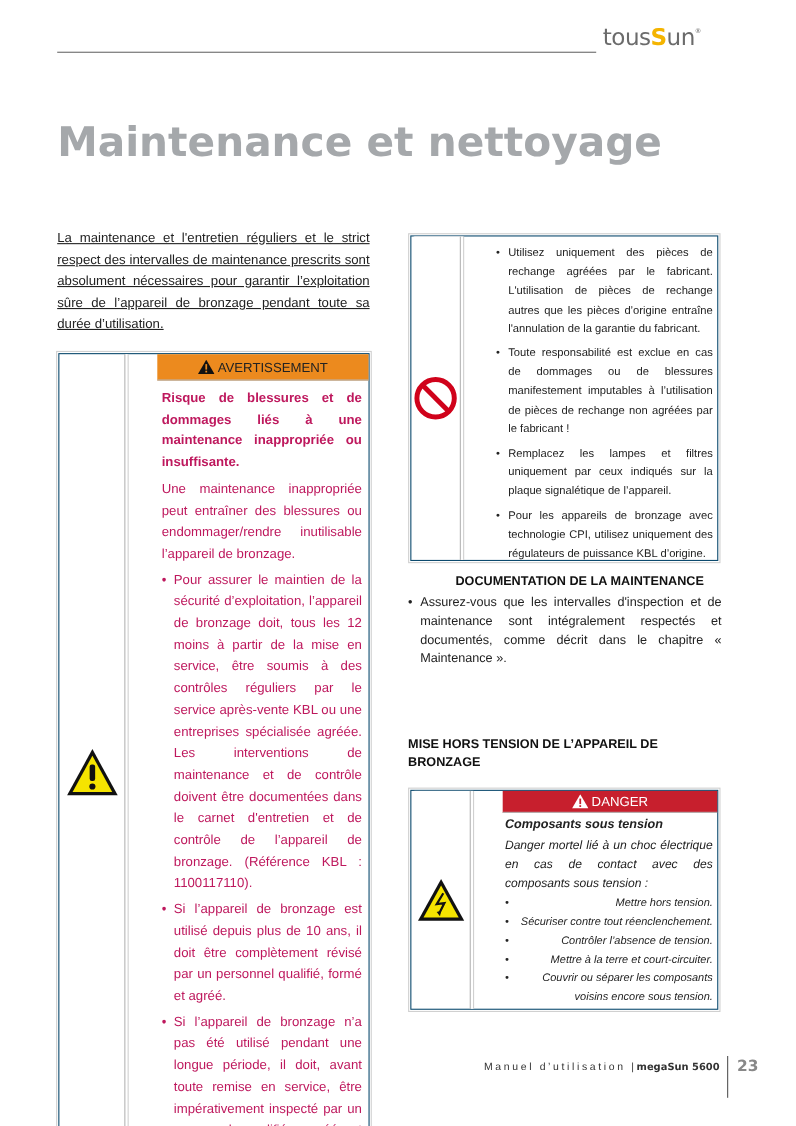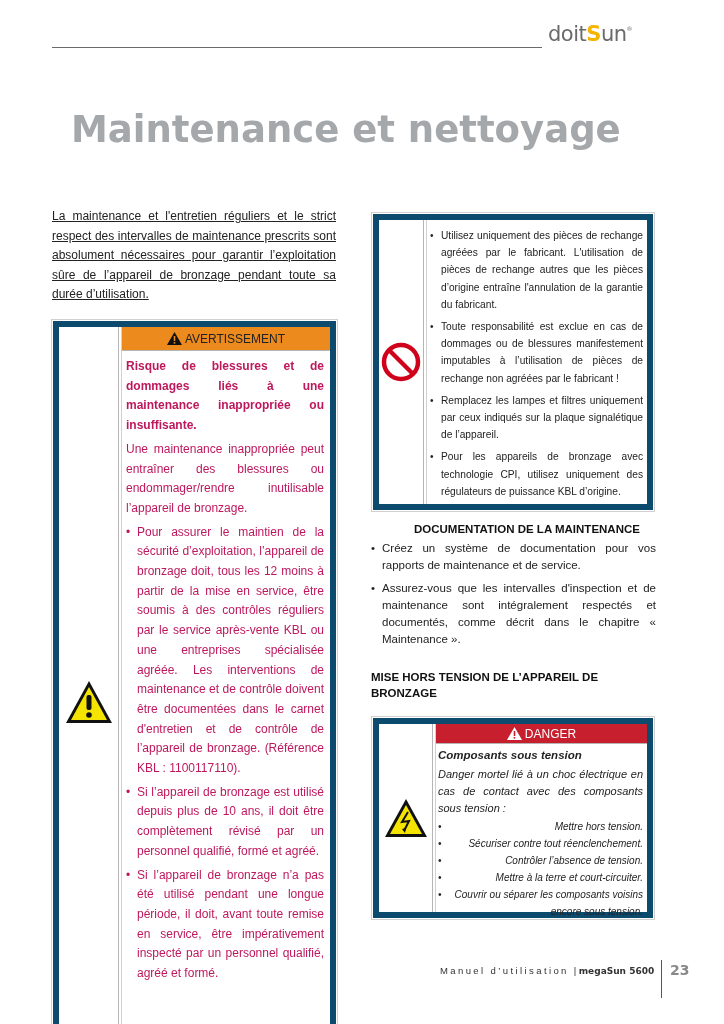--- a/index.html
+++ b/index.html
@@ -4,26 +4,26 @@
 <style>
   * { box-sizing: border-box; margin: 0; padding: 0; }
   html, body { width: 724px; height: 1024px; background: #ffffff; }
   body { position: relative; font-family: "Liberation Sans", sans-serif; color: #222; overflow: hidden; }
 
   .header-line { position: absolute; left: 52px; top: 47px; width: 490px; height: 1px; background: #6a6a6a; }
   .logo { position: absolute; left: 548px; top: 22px; font-family: "DejaVu Sans", sans-serif; font-size: 21px; font-weight: normal; color: #6b6b6b; letter-spacing: -0.5px; }
   .logo .sun { color: #f4b400; font-weight: bold; }
   .logo .reg { font-size: 6px; vertical-align: top; position: relative; top: 3px; }
 
-  .page-title { position: absolute; left: 52px; top: 108px; font-family: "DejaVu Sans", sans-serif; font-weight: bold; font-size: 37px; color: #a5a8ab; letter-spacing: 0px; margin-left: 19px; }
+  .page-title { position: absolute; left: 52px; top: 108px; font-family: "DejaVu Sans", sans-serif; font-weight: bold; font-size: 37px; color: #a5a8ab; letter-spacing: 0px; }
 
   .intro { position: absolute; left: 52px; top: 207px; width: 284px; font-size: 12px; line-height: 19.5px; text-align: justify; color: #222; text-decoration: underline; }
 
   
-  .frame { position: absolute; border: 6px solid #0c4a6e; outline: 1px solid #d0d0d0; outline-offset: 1px; display: flex; background: #fff; }
+  .frame { position: absolute; border: 1px solid #0c4a6e; outline: 1px solid #d0d0d0; outline-offset: 1px; display: flex; background: #fff; gap: 26px; }
   .frame .icon-col { border-right: 1px solid #b5b5b5; box-shadow: 2px 0 0 #fff, 3px 0 0 #d0d0d0; display: flex; align-items: center; justify-content: center; flex: none; }
   .frame .content-col { flex: 1; padding-left: 4px; }
 
   .warn-frame { left: 53px; top: 321px; width: 283px; height: 762px; }
   .warn-frame .icon-col { width: 60px; }
   .signal { height: 24px; display: flex; align-items: center; justify-content: center; color: #fff; font-size: 12px; border-bottom: 1px solid #b5b5b5; }
   .signal.orange { background: #ec8a1e; color: #222; }
   .signal.red { background: #c71f2d; color: #fff; height: 20px; }
   .signal .tri { display: inline-block; margin-right: 3px; }
 
@@ -53,21 +53,21 @@
 
   .footer { position: absolute; top: 965px; left: 440px; font-size: 9.5px; color: #333; letter-spacing: 2.4px; }
   .footer .brand { letter-spacing: 0; font-weight: bold; font-family: "DejaVu Sans", sans-serif; font-size: 9px; }
   .footer-sep { position: absolute; left: 661px; top: 960px; width: 1px; height: 38px; background: #555; }
   .page-num { position: absolute; left: 670px; top: 962px; font-size: 14px; font-family: "DejaVu Sans", sans-serif; color: #888; font-weight: bold; }
 </style>
 </head>
 <body>
 
 <div class="header-line"></div>
-<div class="logo"><span>doit</span><span class="sun">S</span><span>un</span><span class="reg">®</span></div>
+<div class="logo"><span>tous</span><span class="sun">S</span><span>un</span><span class="reg">®</span></div>
 
 <h1 class="page-title">Maintenance et nettoyage</h1>
 
 <p class="intro">La maintenance et l'entretien réguliers et le strict respect des intervalles de maintenance prescrits sont absolument nécessaires pour garantir l’exploitation sûre de l’appareil de bronzage pendant toute sa durée d’utilisation.</p>
 
 <div class="frame warn-frame">
   <div class="icon-col">
     <svg width="50" height="46" viewBox="0 0 50 46">
       <polygon points="25,2 48,44 2,44" fill="#111"></polygon>
       <polygon points="25,8 43,41 7,41" fill="#f5e400"></polygon>
@@ -106,21 +106,20 @@
       <div class="bul">Utilisez uniquement des pièces de rechange agréées par le fabricant. L'utilisation de pièces de rechange autres que les pièces d’origine entraîne l'annulation de la garantie du fabricant.</div>
       <div class="bul">Toute responsabilité est exclue en cas de dommages ou de blessures manifestement imputables à l’utilisation de pièces de rechange non agréées par le fabricant !</div>
       <div class="bul">Remplacez les lampes et filtres uniquement par ceux indiqués sur la plaque signalétique de l’appareil.</div>
       <div class="bul">Pour les appareils de bronzage avec technologie CPI, utilisez uniquement des régulateurs de puissance KBL d’origine.</div>
     </div>
   </div>
 </div>
 
 <h2 class="h-section doc-title">DOCUMENTATION DE LA MAINTENANCE</h2>
 <div class="doc-list">
-  <div class="bul">Créez un système de documentation pour vos rapports de maintenance et de service.</div>
   <div class="bul">Assurez-vous que les intervalles d'inspection et de maintenance sont intégralement respectés et documentés, comme décrit dans le chapitre « Maintenance ».</div>
 </div>
 
 <h2 class="h-section mht-title">MISE HORS TENSION DE L’APPAREIL DE BRONZAGE</h2>
 
 <div class="frame danger-frame">
   <div class="icon-col">
     <svg width="44" height="40" viewBox="0 0 44 40">
       <polygon points="22,1 43,39 1,39" fill="#111"></polygon>
       <polygon points="22,7 38,36 6,36" fill="#f5e400"></polygon>

